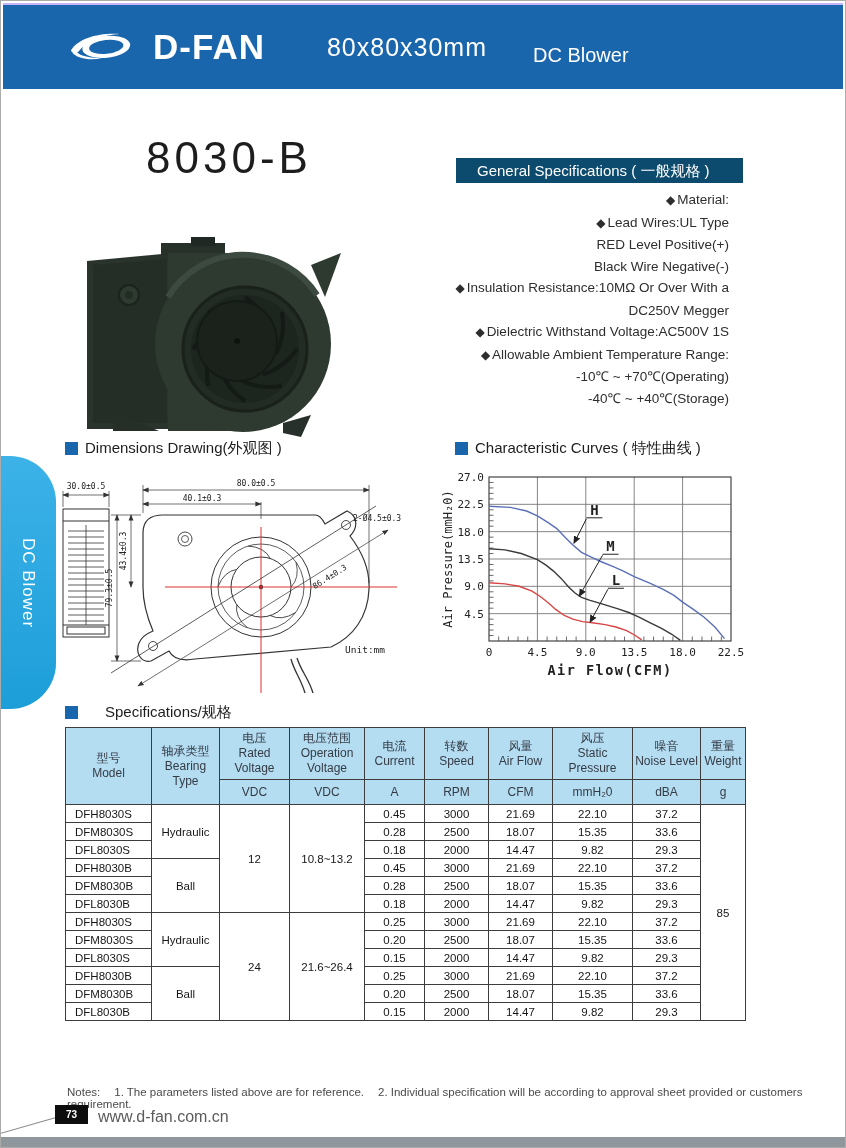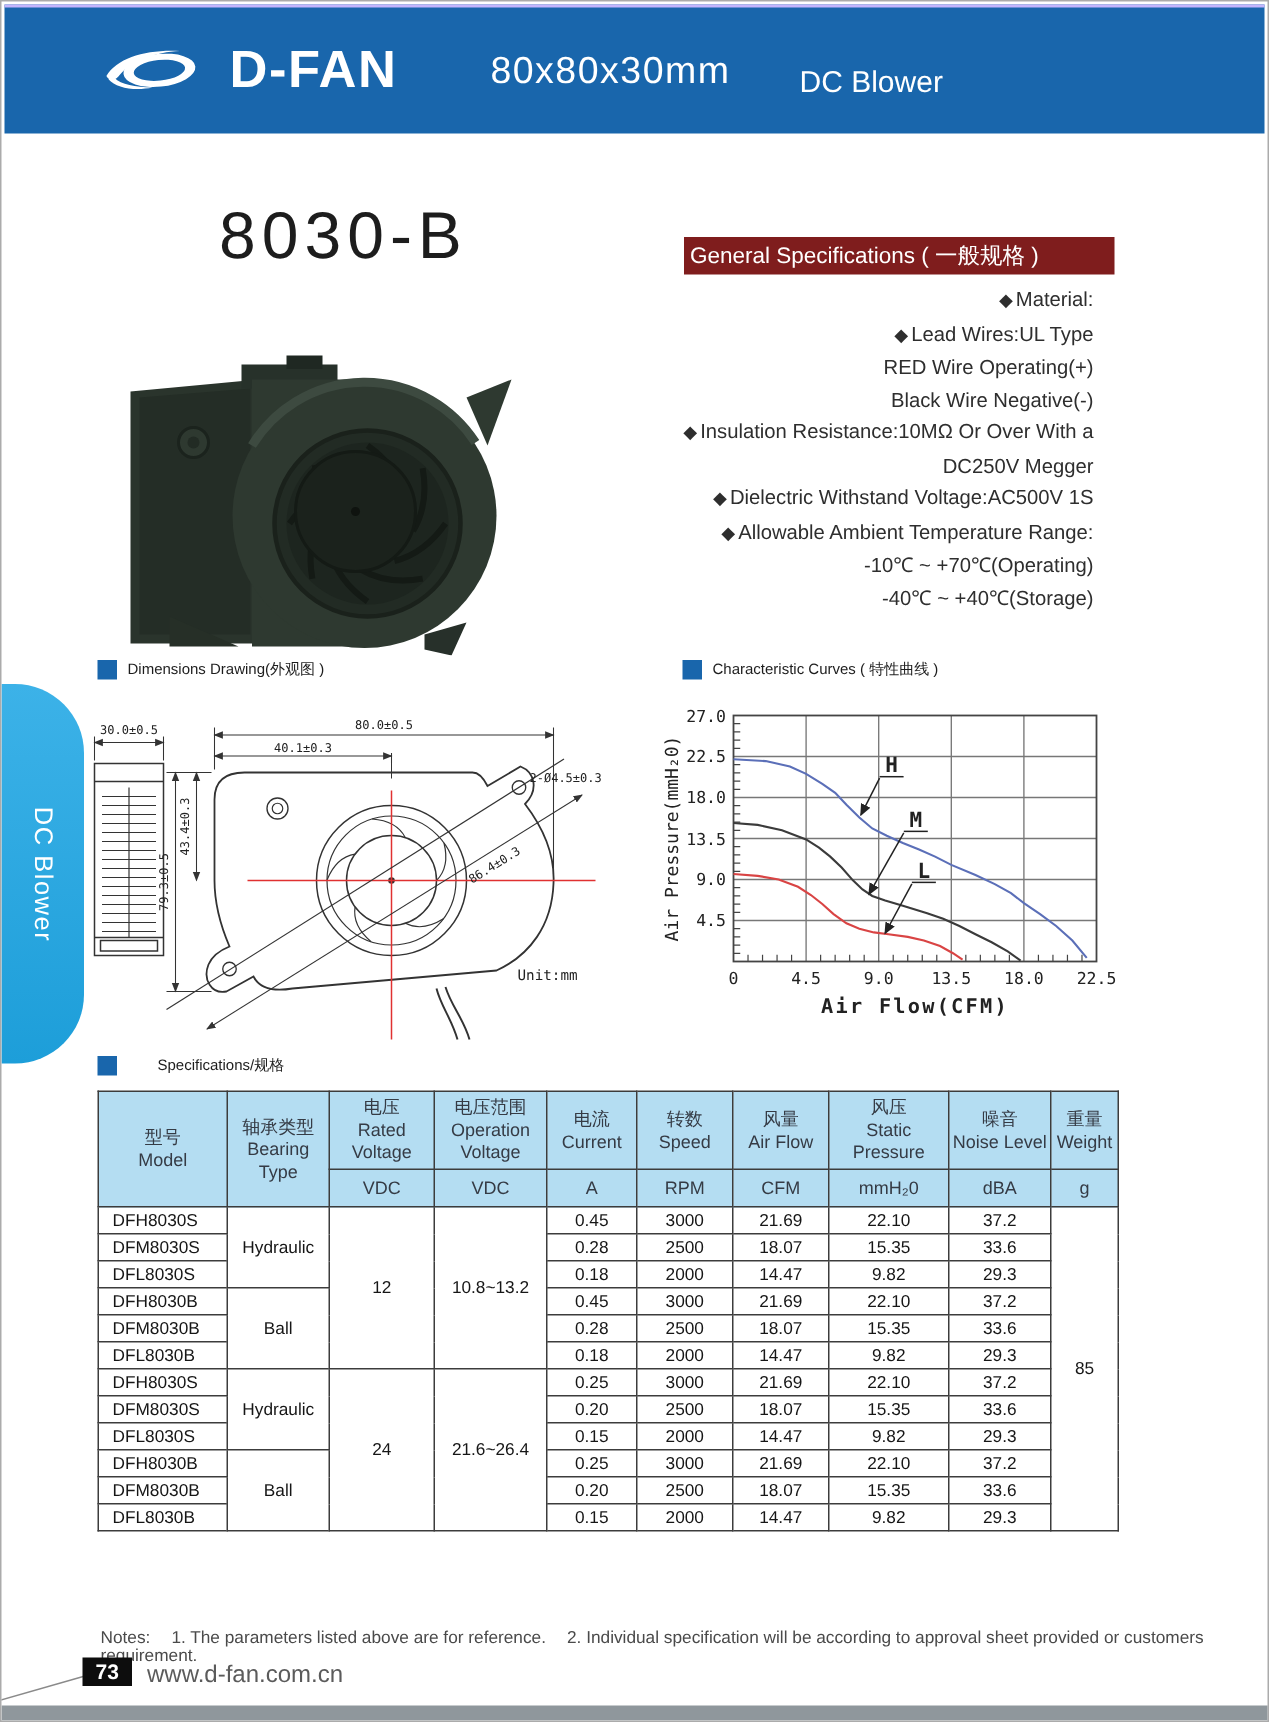--- a/index.html
+++ b/index.html
@@ -14,29 +14,29 @@
   .brand{color:#fff;font-size:35px;font-weight:bold;letter-spacing:1px;}
   .size-text{color:#fff;font-size:25px;margin-left:62px;letter-spacing:1px;}
   .cat-text{color:#fff;font-size:20px;margin-left:46px;margin-top:16px;}
 
   
   .model-title{position:absolute;left:118px;top:132px;width:220px;text-align:center;
                font-size:44px;letter-spacing:4px;color:#1d1d1d;font-weight:500;}
   .photo-svg{position:absolute;left:72px;top:198px;width:285px;height:238px;}
 
   
-  .gs-bar{position:absolute;left:455px;top:157px;width:287px;height:25px;background:#7f1d1d;
-          color:#fff;font-size:15px;line-height:25px;padding-left:4px;box-sizing:border-box;}
+  .gs-bar{position:absolute;left:455px;top:157px;width:287px;height:25px;background:#0c4a6e;
+          color:#fff;font-size:15px;line-height:25px;padding-left:21px;box-sizing:border-box;}
   .gs-list{position:absolute;left:428px;top:188px;width:300px;font-size:13.5px;color:#2e2e2e;text-align:right;}
   .gs-line{line-height:21.5px;white-space:nowrap;}
   .gs-line .gs-bullet{margin-right:2px;font-size:12px;}
   .gs-line.cont{padding-left:14px;}
 
   
-  .sec-title{position:absolute;display:flex;align-items:center;font-size:10px;color:#1d1d1d;}
+  .sec-title{position:absolute;display:flex;align-items:center;font-size:15px;color:#1d1d1d;}
   .sec-sq{width:13px;height:13px;background:#1966ac;margin-right:7px;flex:none;}
   .sec-dims{left:64px;top:438px;}
   .sec-curves{left:454px;top:438px;}
   .sec-specs{left:64px;top:702px;gap:20px;}
 
   
   .dims-svg{position:absolute;left:52px;top:474px;width:352px;height:220px;}
   .chart-svg{position:absolute;left:438px;top:464px;width:308px;height:222px;}
 
   
@@ -52,21 +52,21 @@
   .spec-table thead th{background:#b4ddf2;font-weight:normal;color:#353b45;font-size:12px;
                        line-height:1.25;padding:3px 1px;}
   .spec-table thead .units-row th{height:22px;padding:1px;}
   .spec-table tbody td{font-size:11.5px;height:17px;text-align:center;color:#161616;padding:0 2px;}
   .spec-table tbody td.model-cell{text-align:left;padding-left:9px;}
 
   
   .notes{position:absolute;left:66px;top:1085px;width:748px;font-size:11.5px;color:#4a4a4a;}
   .notes span{margin-right:14px;}
   .page-no{position:absolute;left:54px;top:1104px;width:33px;height:19px;background:#0d0d0d;color:#fff;
-           font-size:14px;font-weight:bold;text-align:center;line-height:19px;}
+           font-size:10px;font-weight:bold;text-align:center;line-height:19px;}
   .site{position:absolute;left:97px;top:1107px;font-size:16px;color:#5b5b5b;}
   .diag-line{position:absolute;left:-4px;top:1124px;width:62px;height:1px;background:#8a8a8a;
              transform:rotate(-16deg);}
   .bottom-bar{position:absolute;left:0;bottom:0;width:846px;height:10px;background:#8f979c;}
 
   text{font-family:"DejaVu Sans Mono",monospace;}
 </style>
 </head>
 <body>
 
@@ -115,21 +115,21 @@
     <circle cx="56" cy="96" r="10" fill="#2e3930" stroke="#1b231d" stroke-width="2"></circle>
     <circle cx="56" cy="96" r="4" fill="#222b24"></circle>
     <polygon points="40,212 86,232 40,232" fill="#262f27"></polygon>
     <polygon points="210,224 238,216 228,238 210,234" fill="#27302a"></polygon>
   </svg>
 
   <div class="gs-bar">General Specifications ( 一般规格 )</div>
   <div class="gs-list">
       <div class="gs-line"><span class="gs-bullet">◆</span><span>Material:</span></div>
       <div class="gs-line"><span class="gs-bullet">◆</span><span>Lead Wires:UL Type</span></div>
-      <div class="gs-line cont"><span>RED Wire Operating(+)</span></div>
+      <div class="gs-line cont"><span>RED Level Positive(+)</span></div>
       <div class="gs-line cont"><span>Black Wire Negative(-)</span></div>
       <div class="gs-line"><span class="gs-bullet">◆</span><span>Insulation Resistance:10MΩ Or Over With a</span></div>
       <div class="gs-line cont"><span>DC250V Megger</span></div>
       <div class="gs-line"><span class="gs-bullet">◆</span><span>Dielectric Withstand Voltage:AC500V 1S</span></div>
       <div class="gs-line"><span class="gs-bullet">◆</span><span>Allowable Ambient Temperature Range:</span></div>
       <div class="gs-line cont"><span>-10℃ ~ +70℃(Operating)</span></div>
       <div class="gs-line cont"><span>-40℃ ~ +40℃(Storage)</span></div>
     </div>
 
   <div class="sec-title sec-dims">

